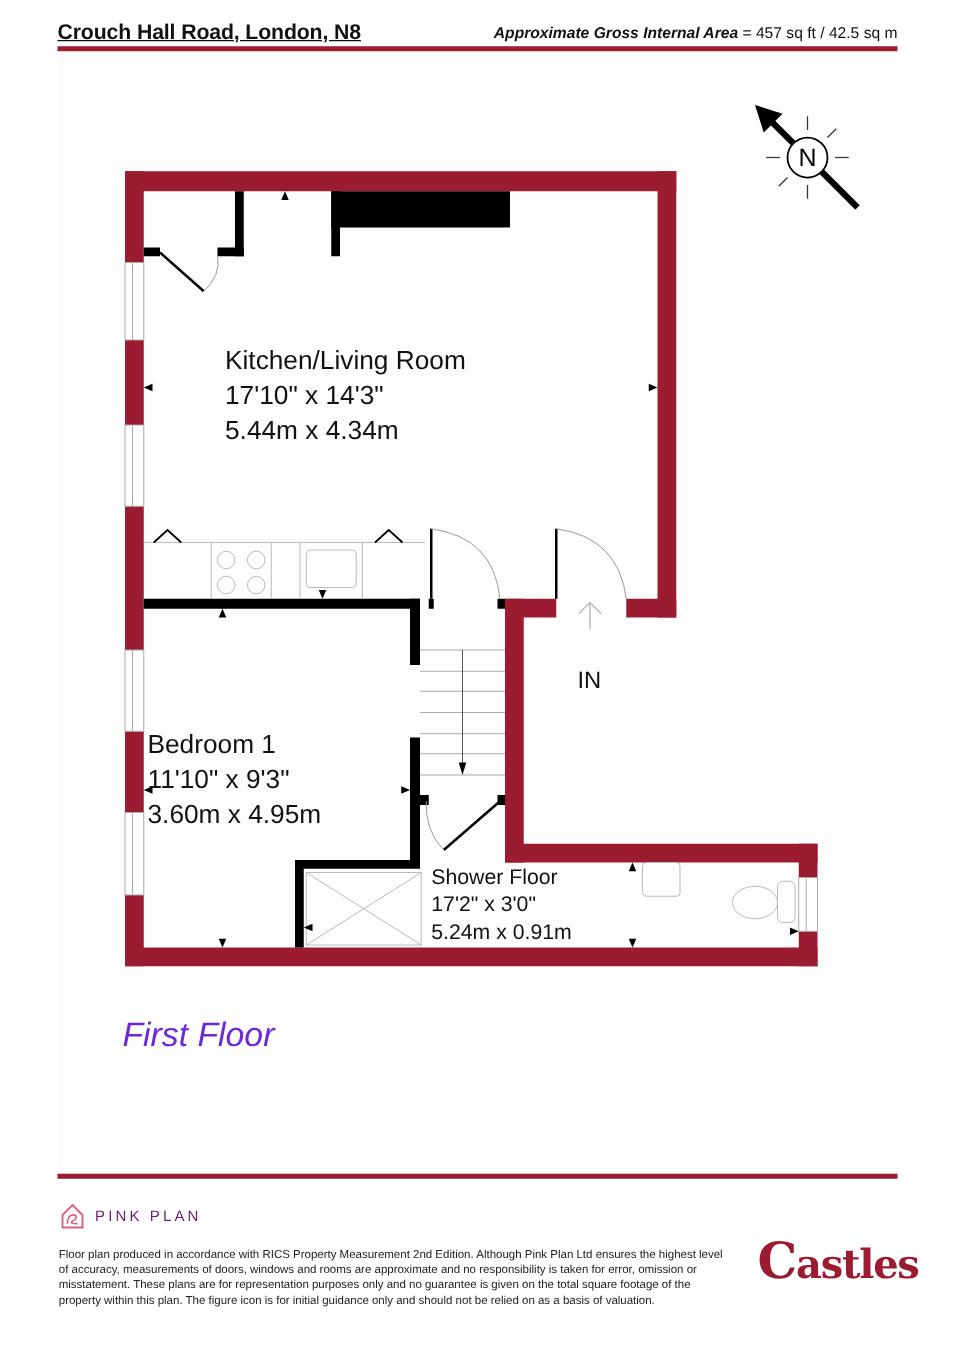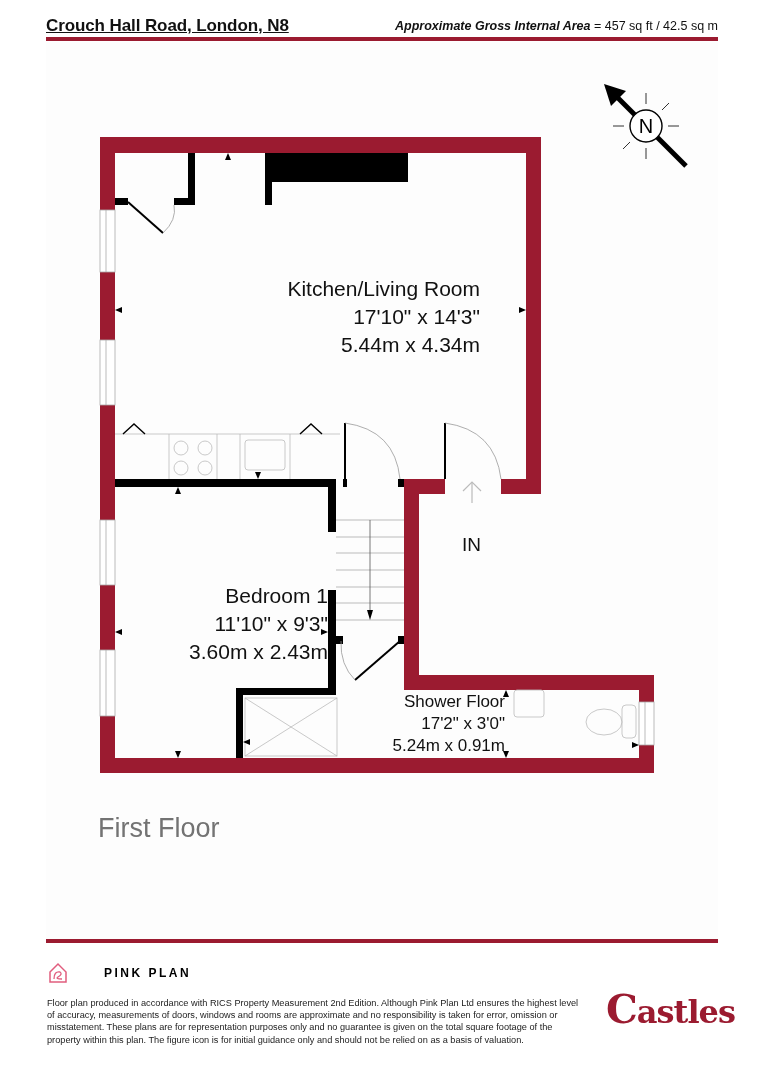--- a/index.html
+++ b/index.html
@@ -4,25 +4,25 @@
   <style>
     html, body { margin: 0; padding: 0; background: #ffffff; }
     body { width: 764px; height: 1080px; position: relative; overflow: hidden; font-family: "Liberation Sans", sans-serif; color: #111; }
     .header { position: absolute; left: 46px; top: 14px; width: 672px; height: 28px; }
     .header .address { position: absolute; left: 0; top: 2px; font-size: 17px; font-weight: bold; letter-spacing: -0.1px; text-decoration: underline; }
     .header .area { position: absolute; right: 0; top: 5px; font-size: 12.5px; }
     .header .area b { font-weight: bold; font-style: italic; }
     .rule { position: absolute; left: 46px; width: 672px; height: 4px; background: #9b1b30; }
     .plan-bg { position: absolute; left: 46px; top: 42px; width: 672px; height: 898px; background: #fdfdfd; }
     svg.plan { position: absolute; left: 0; top: 0; }
-    .room-label { position: absolute; text-align: right; font-size: 21px; line-height: 28px; color: #111; }
-    .floor-label { position: absolute; left: 98px; top: 813px; font-size: 27px; color: #737373; }
+    .room-label { position: absolute; text-align: left; font-size: 21px; line-height: 28px; color: #111; }
+    .floor-label { position: absolute; left: 98px; top: 813px; font-size: 27px; color: #6d28d9; font-style: italic; }
     .in-label { position: absolute; left: 462px; top: 506px; font-size: 19px; margin-top: 28px; }
     .footer-logo { position: absolute; left: 48px; top: 962px; display: flex; align-items: center; gap: 8px; }
-    .footer-logo .pp-text { color: #000000; font-size: 12px; letter-spacing: 2.5px; font-weight: bold; margin-left: 28px; }
+    .footer-logo .pp-text { color: #701a75; font-size: 12px; letter-spacing: 2.5px; font-weight: normal; }
     .disclaimer { position: absolute; left: 47px; top: 997px; width: 540px; font-size: 9.2px; line-height: 12.2px; color: #222; }
     .castles { position: absolute; left: 606px; top: 985px; font-family: "DejaVu Serif", serif; font-size: 32px; font-weight: bold; color: #9b1b30; letter-spacing: -1px; text-align: center; }
     .castles .cap { font-size: 40px; }
   </style>
 </head>
 <body>
 
 <div class="header">
   <span class="address">Crouch Hall Road, London, N8</span>
   <span class="area"><b>Approximate Gross Internal Area</b> <span>= 457 sq ft / 42.5 sq m</span></span>
@@ -176,21 +176,21 @@
 </svg>
 
 <div class="room-label" style="left:180px; top:275px; width:300px;">
   <div>Kitchen/Living Room</div>
   <div>17'10" x 14'3"</div>
   <div>5.44m x 4.34m</div>
 </div>
 <div class="room-label" style="left:118px; top:582px; width:210px;">
   <div>Bedroom 1</div>
   <div>11'10" x 9'3"</div>
-  <div>3.60m x 2.43m</div>
+  <div>3.60m x 4.95m</div>
 </div>
 <div class="room-label" style="left:345px; top:691px; width:160px; font-size:17px; line-height:22px;">
   <div>Shower Floor</div>
   <div>17'2" x 3'0"</div>
   <div>5.24m x 0.91m</div>
 </div>
 <div class="in-label">IN</div>
 
 <div class="floor-label">First Floor</div>
 

